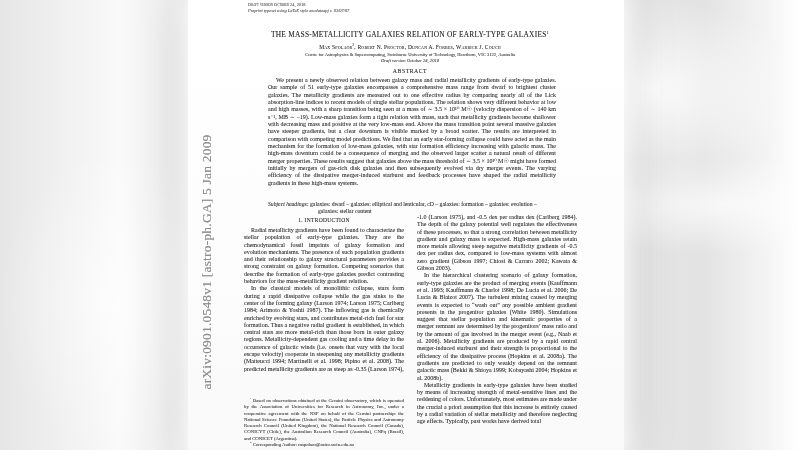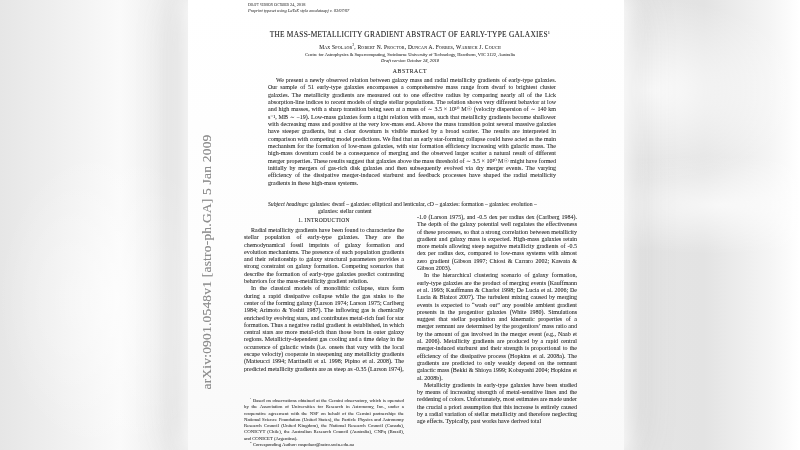--- a/index.html
+++ b/index.html
@@ -62,21 +62,21 @@
 <div class="screen">
   <div class="page">
 
     <div class="arxiv">arXiv:0901.0548v1  [astro-ph.GA]  5 Jan 2009</div>
 
     <div class="masthead">
       <div class="l1">Draft version October 24, 2018</div>
       <div class="l2">Preprint typeset using LaTeX style emulateapj v. 03/07/07</div>
     </div>
 
-    <div class="title-line"><span>THE MASS-METALLICITY GRADIENT ABSTRACT OF EARLY-TYPE GALAXIES</span><sup>1</sup></div>
+    <div class="title-line"><span>THE MASS-METALLICITY GALAXIES RELATION OF EARLY-TYPE GALAXIES</span><sup>1</sup></div>
 
     <div class="authors-line"><span>Max Spolaor</span><sup>2</sup><span>, Robert N. Proctor, Duncan A. Forbes, Warrick J. Couch</span></div>
 
     <div class="affil-line">Centre for Astrophysics &amp; Supercomputing, Swinburne University of Technology, Hawthorn, VIC 3122, Australia</div>
     <div class="date-line">Draft version October 24, 2018</div>
 
     <div class="abs-head">ABSTRACT</div>
     <div class="abs-body">We present a newly observed relation between galaxy mass and radial metallicity gradients of early-type galaxies. Our sample of 51 early-type galaxies encompasses a comprehensive mass range from dwarf to brightest cluster galaxies. The metallicity gradients are measured out to one effective radius by comparing nearly all of the Lick absorption-line indices to recent models of single stellar populations. The relation shows very different behavior at low and high masses, with a sharp transition being seen at a mass of ∼ 3.5 × 10¹⁰ M☉ (velocity dispersion of ∼ 140 km s⁻¹, MB ∼ −19). Low-mass galaxies form a tight relation with mass, such that metallicity gradients become shallower with decreasing mass and positive at the very low-mass end. Above the mass transition point several massive galaxies have steeper gradients, but a clear downturn is visible marked by a broad scatter. The results are interpreted in comparison with competing model predictions. We find that an early star-forming collapse could have acted as the main mechanism for the formation of low-mass galaxies, with star formation efficiency increasing with galactic mass. The high-mass downturn could be a consequence of merging and the observed larger scatter a natural result of different merger properties. These results suggest that galaxies above the mass threshold of ∼ 3.5 × 10¹⁰ M☉ might have formed initially by mergers of gas-rich disk galaxies and then subsequently evolved via dry merger events. The varying efficiency of the dissipative merger-induced starburst and feedback processes have shaped the radial metallicity gradients in these high-mass systems.</div>
 
     <div class="subject"><span class="lbl">Subject headings:</span> <span>galaxies: dwarf – galaxies: elliptical and lenticular, cD – galaxies: formation – galaxies: evolution – galaxies: stellar content</span></div>

